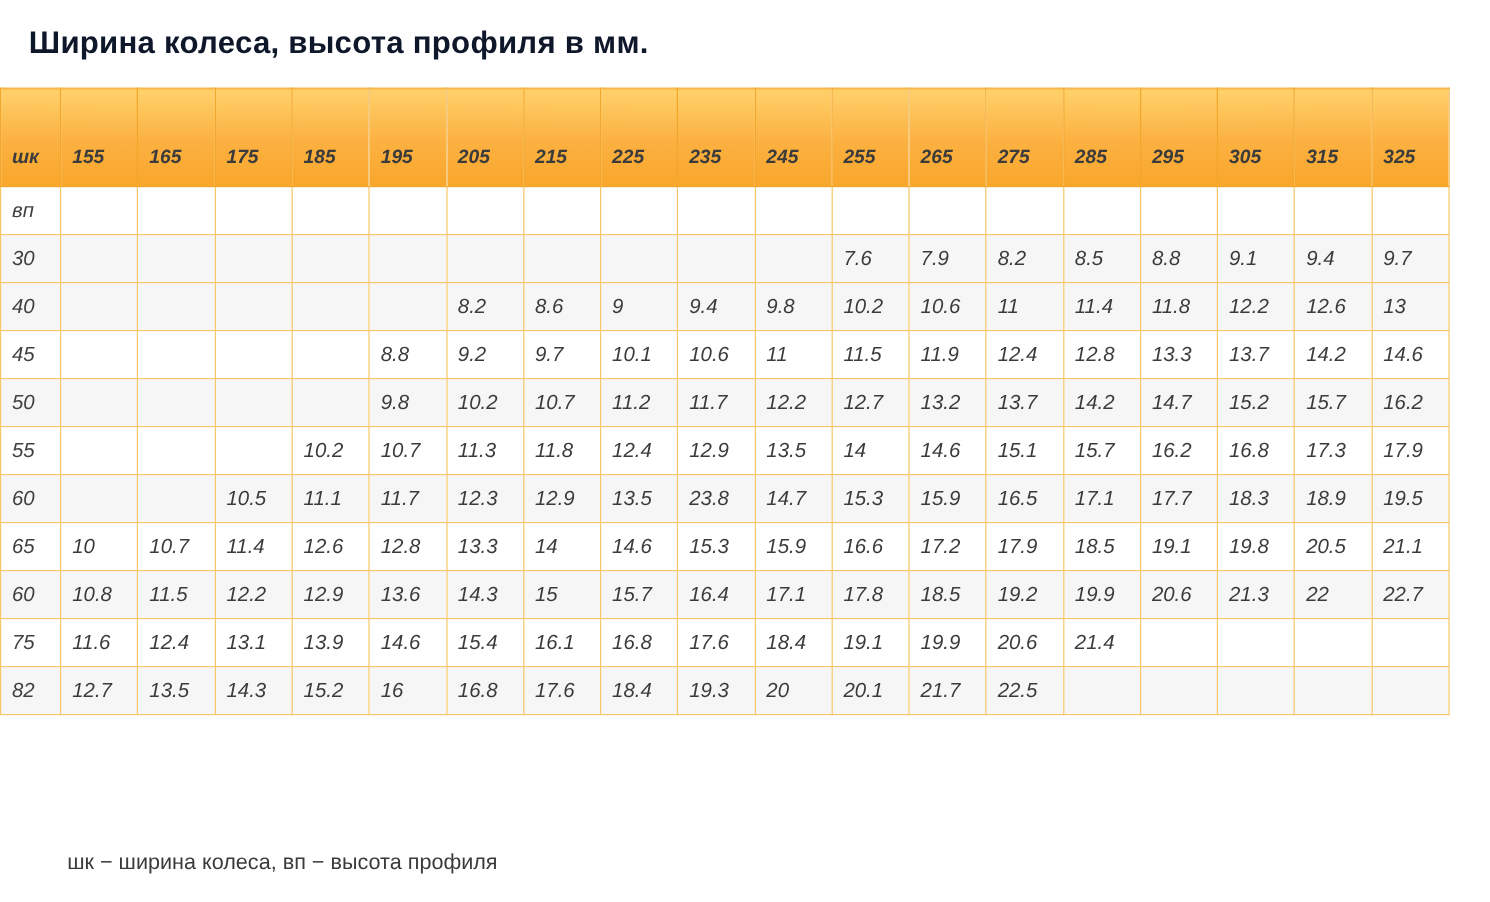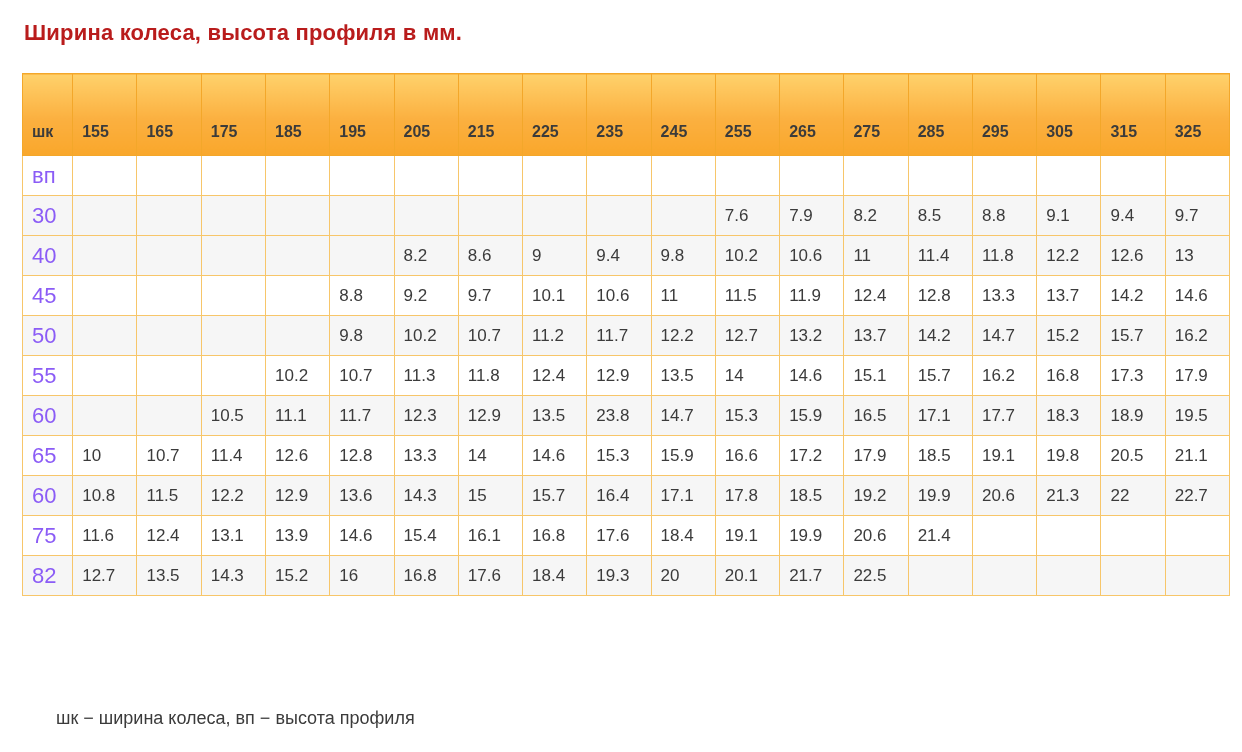--- a/index.html
+++ b/index.html
@@ -18,31 +18,32 @@
     width: 1242px;
     height: 752px;
     position: relative;
     box-sizing: border-box;
     padding: 0;
   }
   .title {
     position: absolute;
     left: 24px;
     top: 20px;
-    font-size: 22px;
+    font-size: 26px;
     font-weight: bold;
-    color: #b91c1c;
+    color: #0f172a;
     letter-spacing: 0.2px;
     white-space: nowrap;
   }
   .table-wrap {
     position: absolute;
-    left: 22px;
+    left: 0;
     top: 73px;
     width: 1189px;
+    font-style: italic;
   }
   table.grid {
     border-collapse: collapse;
     table-layout: fixed;
     width: 1208px;
     font-size: 17px;
   }
   table.grid col.c0 { width: 50px; }
   table.grid col.cx { width: 64px; }
   table.grid th, table.grid td {
@@ -69,22 +70,22 @@
     font-size: 16px;
   }
   table.grid tbody td {
     background: #ffffff;
     color: #3b3b3b;
   }
   table.grid tbody tr.alt td {
     background: #f6f6f6;
   }
   table.grid tbody td.rowhead {
-    font-size: 22px;
-    color: #8b5cf6;
+    font-size: 17px;
+    color: #404040;
   }
   .footnote {
     position: absolute;
     left: 56px;
     top: 708px;
     font-size: 18px;
     color: #3b3b3b;
     white-space: nowrap;
   }
 </style>

